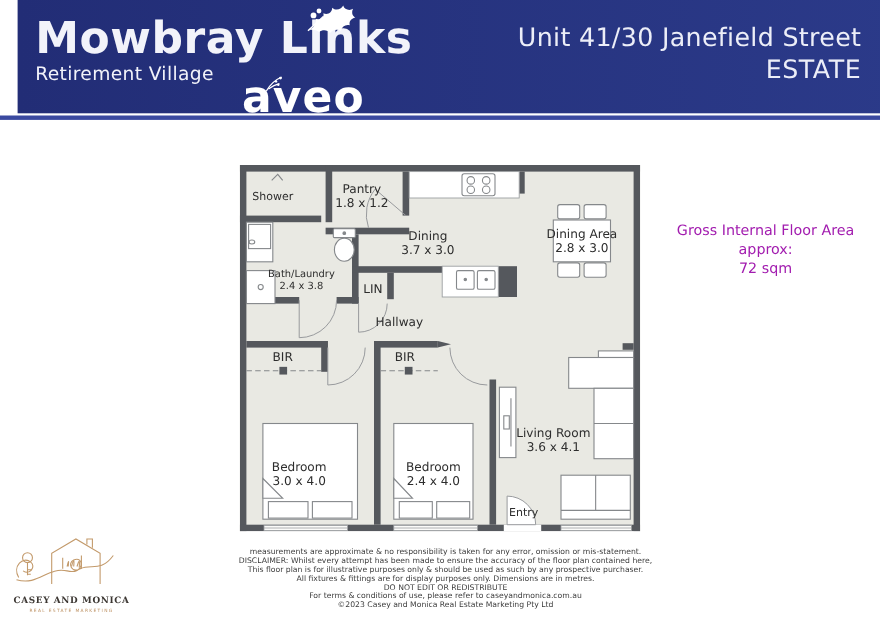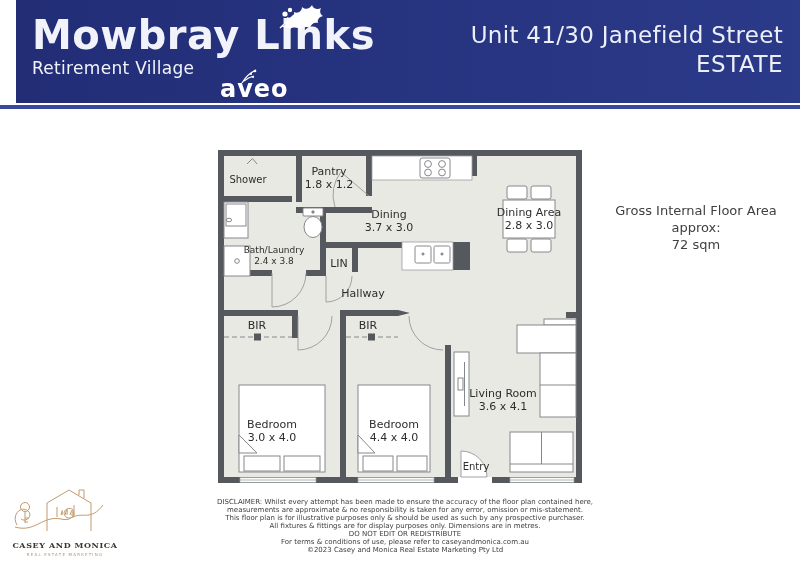--- a/index.html
+++ b/index.html
@@ -7,37 +7,37 @@
   #page { position:relative; width:800px; height:565px; background:#ffffff; overflow:hidden; }
 
   
   .header { position:absolute; left:16px; top:0; width:800px; height:103px;
             background:linear-gradient(90deg,#222d76 0%, #2b3a89 100%); }
   .accent-line { position:absolute; left:0; top:105px; width:800px; height:4px; background:#3a49a0; }
   .brand-left { position:absolute; left:16px; top:12px; color:#f2f3fa; }
   .brand-name { font-size:40px; font-weight:600; letter-spacing:0.5px; line-height:46px; }
   .brand-sub  { font-size:17px; font-weight:400; margin-top:0; letter-spacing:0.3px; }
   .oakleaf { position:absolute; left:262px; top:1px; }
-  .aveo { position:absolute; left:204px; top:72px; color:#ffffff; font-size:24px; font-weight:600;
+  .aveo { position:absolute; left:204px; top:72px; color:#ffffff; font-size:40px; font-weight:600;
           letter-spacing:1px; line-height:34px; }
   .aveo-sprig { position:absolute; left:20px; top:-4px; }
   .address { position:absolute; right:33px; top:22px; text-align:right; color:#eceef8; }
   .address-line1 { font-size:23px; font-weight:500; letter-spacing:0.3px; }
   .address-line2 { font-size:23px; font-weight:500; letter-spacing:0.5px; margin-top:3px; }
 
   
   .plan { position:absolute; left:218px; top:150px; width:364px; height:333px; }
   .room-label { position:absolute; transform:translate(-50%,-50%); text-align:center;
                 color:#2d2d2d; font-size:11px; line-height:13px; white-space:nowrap; z-index:5; }
   .room-label.sm { font-size:9px; line-height:11px; }
   .room-label.md { font-size:10px; line-height:12px; }
 
   
   .floor-area { position:absolute; left:598px; top:202px; width:196px; text-align:center;
-                color:#404040; font-size:13px; line-height:17px; }
+                color:#a21caf; font-size:13px; line-height:17px; }
 
   
   .agency { position:absolute; left:10px; top:487px; width:110px; text-align:center; }
   .agency-name { font-family:"DejaVu Serif","Liberation Serif",serif; font-size:8px; font-weight:700;
                  letter-spacing:0.6px; color:#3b3632; margin-top:1px; }
   .agency-sub { font-size:4px; letter-spacing:1.2px; color:#bc8f60; margin-top:2px; }
   .disclaimer { position:absolute; left:185px; top:498px; width:440px; text-align:center;
                 color:#3c3c3c; font-size:7px; line-height:8px; }
 </style>
 </head>
@@ -252,21 +252,21 @@
   </div>
   <div class="room-label" style="left:368px; top:325px;">
     <div>BIR</div>
   </div>
   <div class="room-label" style="left:272px; top:431px;">
     <div>Bedroom</div>
       <div>3.0 x 4.0</div>
   </div>
   <div class="room-label" style="left:394px; top:431px;">
     <div>Bedroom</div>
-      <div>4.4 x 4.0</div>
+      <div>2.4 x 4.0</div>
   </div>
   <div class="room-label" style="left:503px; top:400px;">
     <div>Living Room</div>
       <div>3.6 x 4.1</div>
   </div>
   <div class="room-label md" style="left:476px; top:467px;">
     <div>Entry</div>
   </div>
 
   <div class="floor-area">
@@ -285,22 +285,22 @@
         <path d="M12,24.5 L12,36 M12,31 L16,31 M12,35 L15,35"></path>
         <path d="M48,28 q2,-9 1,0 M52,28 q3,-11 2,0 M57,28 q3,-10 2,1"></path>
         <path d="M44,20 L44,30 M61,18 L61,30"></path>
       </g>
     </svg>
     <div class="agency-name">CASEY AND MONICA</div>
     <div class="agency-sub">REAL ESTATE MARKETING</div>
   </div>
 
   <div class="disclaimer">
+    <div>measurements are approximate &amp; no responsibility is taken for any error, omission or mis-statement.</div>
     <div>DISCLAIMER: Whilst every attempt has been made to ensure the accuracy of the floor plan contained here,</div>
-    <div>measurements are approximate &amp; no responsibility is taken for any error, omission or mis-statement.</div>
     <div>This floor plan is for illustrative purposes only &amp; should be used as such by any prospective purchaser.</div>
     <div>All fixtures &amp; fittings are for display purposes only. Dimensions are in metres.</div>
     <div>DO NOT EDIT OR REDISTRIBUTE</div>
     <div>For terms &amp; conditions of use, please refer to caseyandmonica.com.au</div>
     <div>©2023 Casey and Monica Real Estate Marketing Pty Ltd</div>
   </div>
 
 </div>
 
 </body></html>

